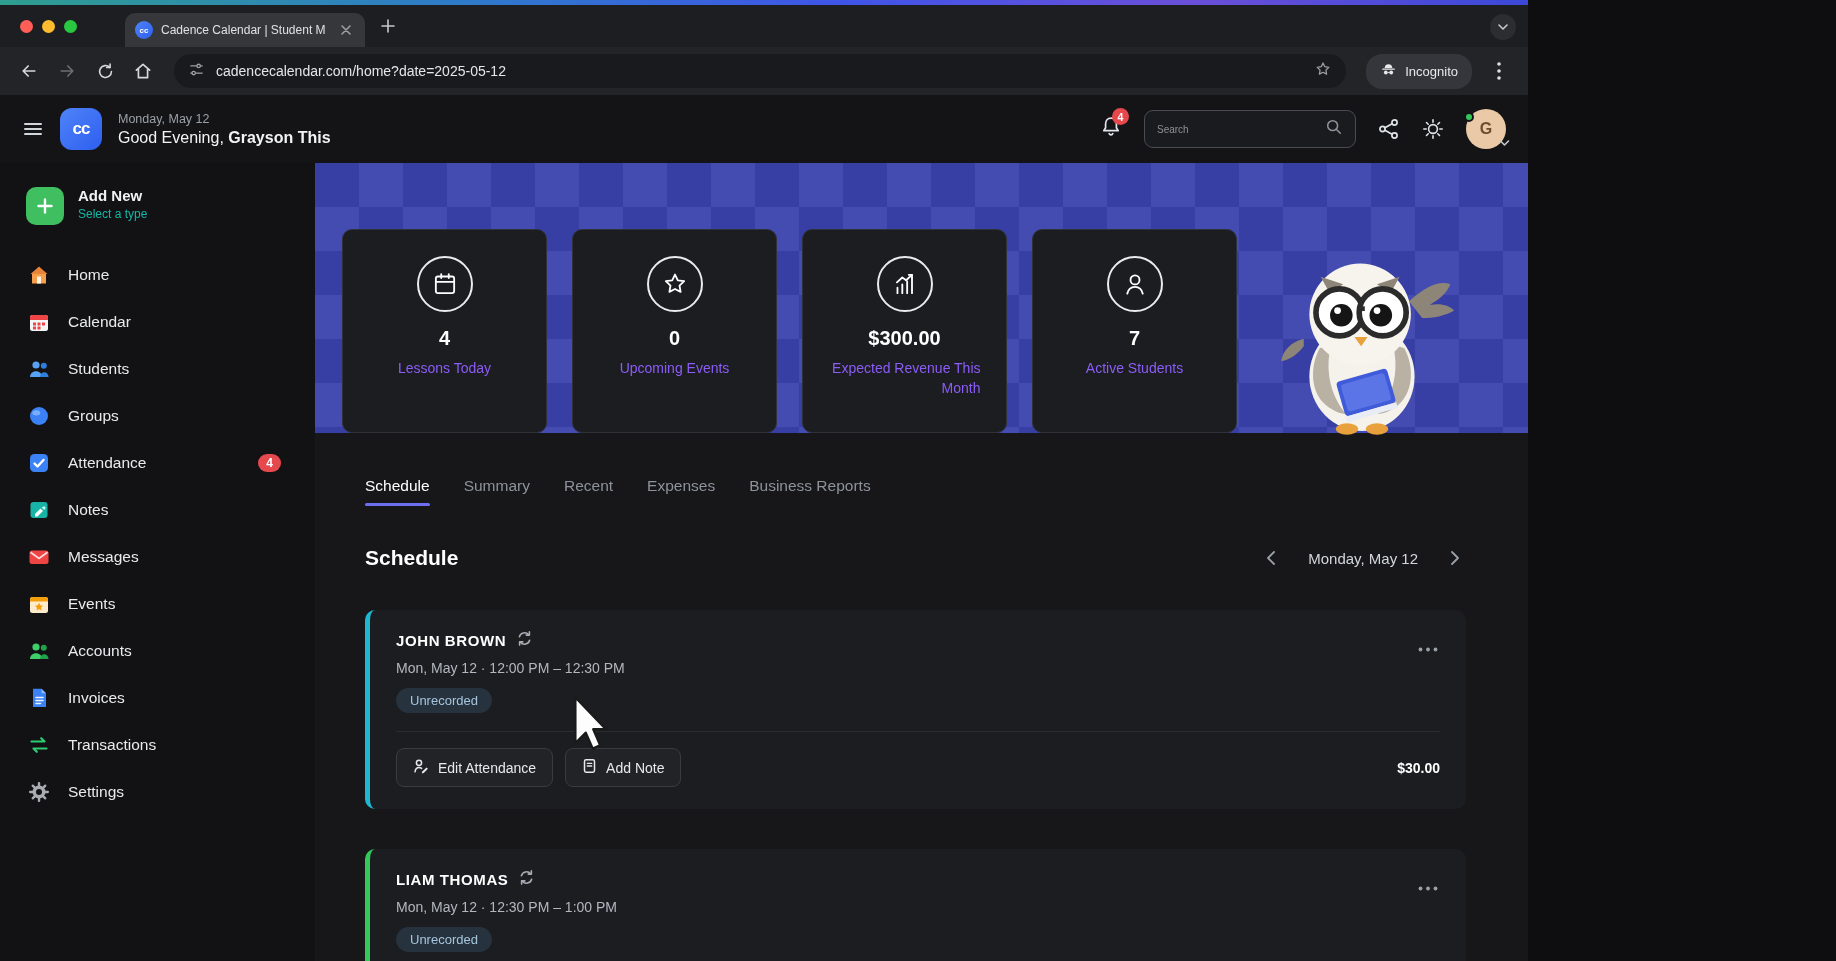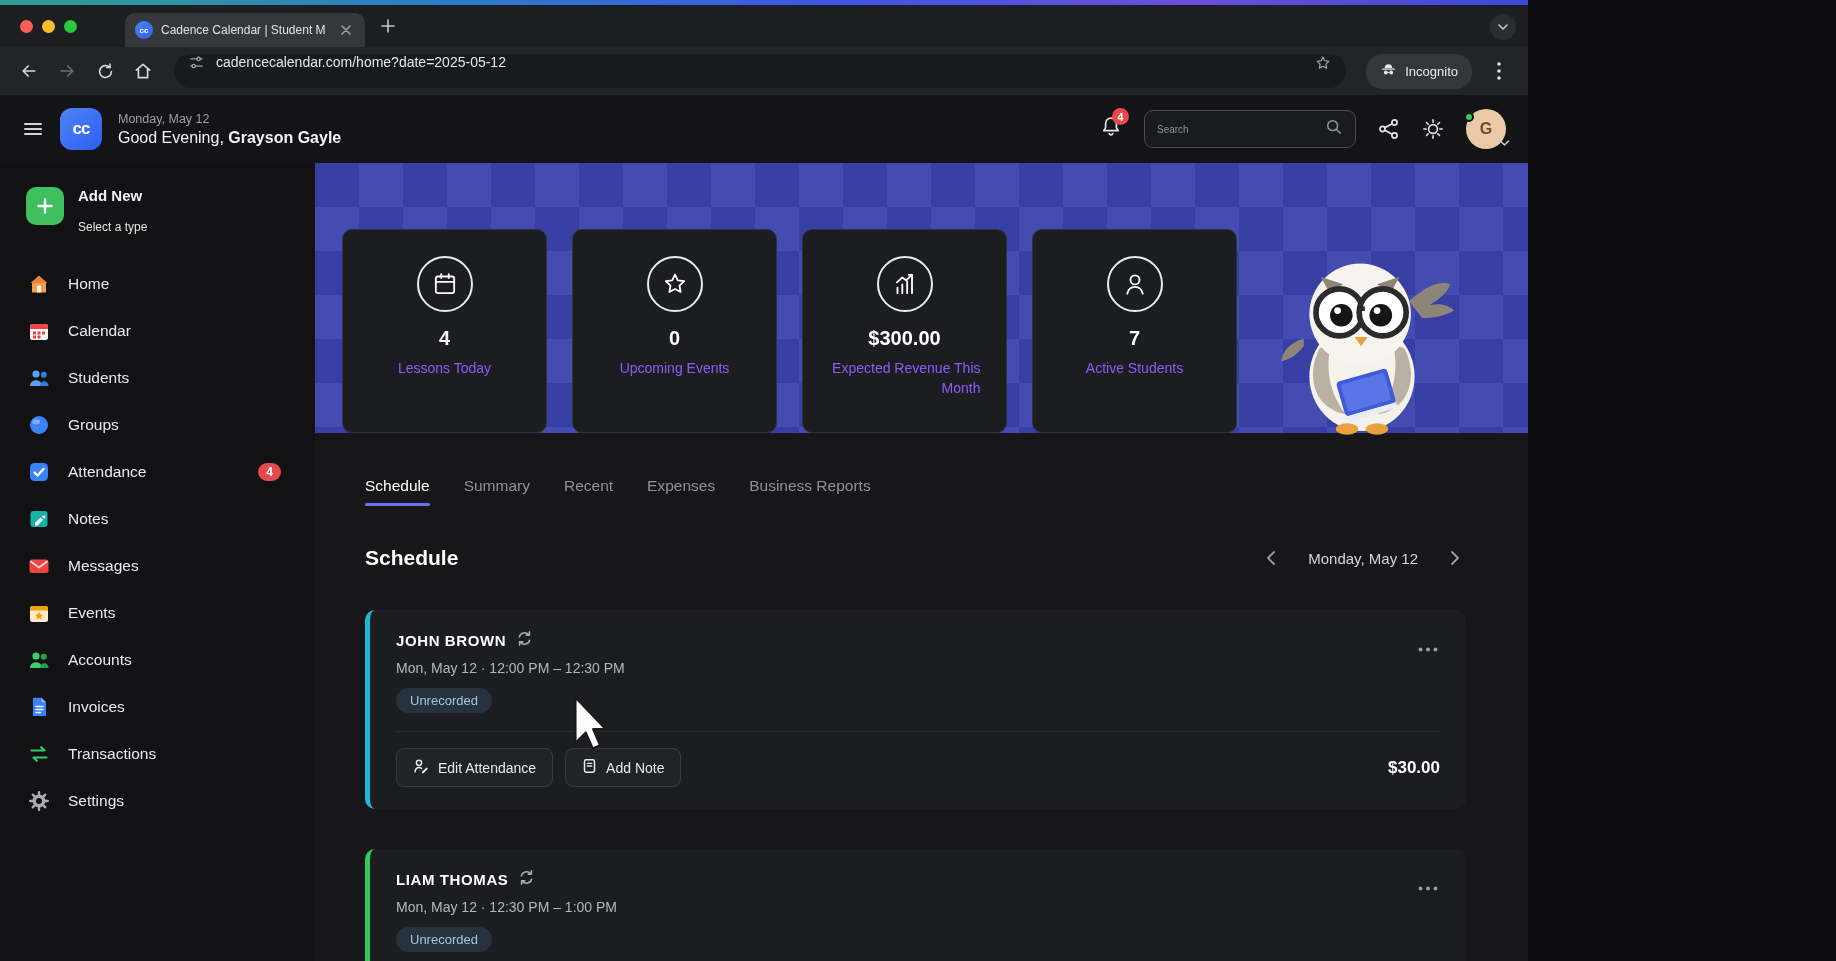--- a/index.html
+++ b/index.html
@@ -20,21 +20,21 @@
     color:#fff;font-size:8px;font-weight:bold;display:flex;align-items:center;justify-content:center;flex-shrink:0}
   .tab-title{flex:1;font-size:12px;color:#dfe1e4;white-space:nowrap;overflow:hidden}
   .tab-close{width:18px;height:18px;display:flex;align-items:center;justify-content:center;cursor:pointer;flex-shrink:0}
   .newtab-btn{width:30px;height:30px;align-self:center;margin-left:8px;display:flex;align-items:center;justify-content:center;cursor:pointer;border-radius:50%}
   .tabsearch{position:absolute;right:12px;top:9px;width:26px;height:26px;border-radius:50%;background:#2c2d31;
     display:flex;align-items:center;justify-content:center;cursor:pointer}
 
   
   .toolbar{height:48px;background:#232428;display:flex;align-items:center;gap:4px;padding:0 12px}
   .navbtn{width:34px;height:34px;border-radius:50%;display:flex;align-items:center;justify-content:center;cursor:pointer}
-  .addressbar{flex:1;height:34px;margin:0 10px;background:#191a1d;border-radius:17px;display:flex;align-items:flex-start;
+  .addressbar{flex:1;height:34px;margin:0 10px;background:#191a1d;border-radius:17px;display:flex;align-items:center;
     padding:0 14px;gap:11px;cursor:text}
   .url{flex:1;color:#e4e6e9;font-size:14px;white-space:nowrap;overflow:hidden}
   .incog-chip{display:flex;align-items:center;gap:8px;background:#35363b;border-radius:16px;padding:7px 14px;margin:0 6px}
   .incog-label{color:#e6e8ea;font-size:13px}
 
   
   .appheader{height:68px;background:#141417;display:flex;align-items:center;padding:0 22px;gap:16px}
   .iconbtn{display:flex;align-items:center;justify-content:center;cursor:pointer}
   .logo{width:42px;height:42px;border-radius:12px;background:linear-gradient(135deg,#4f83f7,#2d5ff0);color:#fff;
     font-weight:bold;font-size:17px;display:flex;align-items:center;justify-content:center;letter-spacing:-1px;cursor:pointer}
@@ -54,21 +54,21 @@
     display:flex;align-items:center;justify-content:center;font-size:16px}
   .status-dot{position:absolute;left:-2px;top:3px;width:10px;height:10px;border-radius:50%;background:#34c759;border:2px solid #141417}
   .avatar-chevron{position:absolute;right:-4px;bottom:-2px}
 
   
   .content{display:flex;height:798px}
   .sidebar{width:315px;background:#121214;padding:24px 0 0 26px;flex-shrink:0}
   .addnew{display:flex;align-items:flex-start;gap:14px;cursor:pointer}
   .addnew-btn{width:38px;height:38px;border-radius:10px;background:#3fbf5f;display:flex;align-items:center;justify-content:center}
   .addnew-label{font-size:15px;font-weight:bold;color:#f2f3f5}
-  .addnew-sub{font-size:12px;color:#e5e5e5;margin-top:16px}
+  .addnew-sub{font-size:12px;color:#14b8a6;margin-top:3px}
   .menu{margin-top:26px}
   .menu-item{height:47px;display:flex;align-items:center;gap:16px;padding-right:34px;cursor:pointer}
   .mi-icon{width:26px;height:26px;display:flex;align-items:center;justify-content:center;flex-shrink:0}
   .mi-label{font-size:15.5px;color:#e9eaec}
   .mi-badge{margin-left:auto;background:#e5484d;color:#fff;font-size:12px;border-radius:9px;padding:2px 8px;font-weight:bold}
 
   .main{flex:1;overflow:hidden;background:#17171a;position:relative}
 
   
   .banner{height:270px;background-color:#3a41ad;position:relative;
@@ -98,21 +98,21 @@
   .lesson-card{background:#1c1d21;border-radius:10px;border-left:5px solid #1fb6cf;padding:20px 26px 22px;position:relative}
   .lesson-card + .lesson-card{margin-top:40px}
   .lesson-name-row{display:flex;align-items:center;gap:10px}
   .lesson-name{font-size:15px;font-weight:bold;color:#fff;letter-spacing:.6px}
   .lesson-time{margin-top:9px;font-size:14px;color:#b2b7bf}
   .status-pill{display:inline-block;margin-top:12px;background:#26333f;color:#a6c5dc;font-size:13px;padding:5px 14px;border-radius:14px}
   .more-btn{position:absolute;top:24px;right:24px;cursor:pointer;padding:4px}
   .lesson-footer{margin-top:18px;padding-top:16px;border-top:1px solid #2b2c31;display:flex;align-items:center;gap:12px}
   .action-btn{display:flex;align-items:center;gap:9px;background:#222327;border:1px solid #3a3b41;border-radius:8px;
     padding:9px 16px;color:#e7e9eb;font-size:14px;cursor:pointer;font-family:inherit}
-  .lesson-price{margin-left:auto;font-size:17px;font-weight:bold;color:#fff}
+  .lesson-price{margin-left:auto;font-size:14px;font-weight:bold;color:#fff}
 
   .cursor{position:absolute;left:572px;top:696px;z-index:50;pointer-events:none}
 </style>
 </head>
 <body>
 
 <div class="screen">
   <div class="top-sliver"></div>
 
   <div class="tabbar">
@@ -202,21 +202,21 @@
 
   <div class="appheader">
     <span class="iconbtn">
       <svg width="22" height="22" viewBox="0 0 22 22">
           <path d="M3 6h16M3 11h16M3 16h16" stroke="#d2d5d9" stroke-width="2" stroke-linecap="round"></path>
         </svg>
     </span>
     <div class="logo">cc</div>
     <div>
       <div class="greet-date">Monday, May 12</div>
-      <div class="greet-line"><span>Good Evening, </span><b>Grayson Gayle</b></div>
+      <div class="greet-line"><span>Good Evening, </span><b>Grayson This</b></div>
     </div>
     <div class="header-right">
       <span class="bell-wrap">
         <svg width="22" height="24" viewBox="0 0 22 24">
             <path d="M11 3.2c-3.4 0-5.4 2.5-5.4 5.7v3.8L3.8 15.7h14.4l-1.8-2.9V8.9c0-3.2-2-5.7-5.4-5.7z" stroke="#e3e5e8" stroke-width="1.7" fill="none" stroke-linejoin="round"></path>
             <path d="M9.2 18.6a1.9 1.9 0 0 0 3.6 0" stroke="#e3e5e8" stroke-width="1.7" fill="none" stroke-linecap="round"></path>
           </svg>
         <span class="bell-badge">4</span>
       </span>
       <div class="searchbox">

